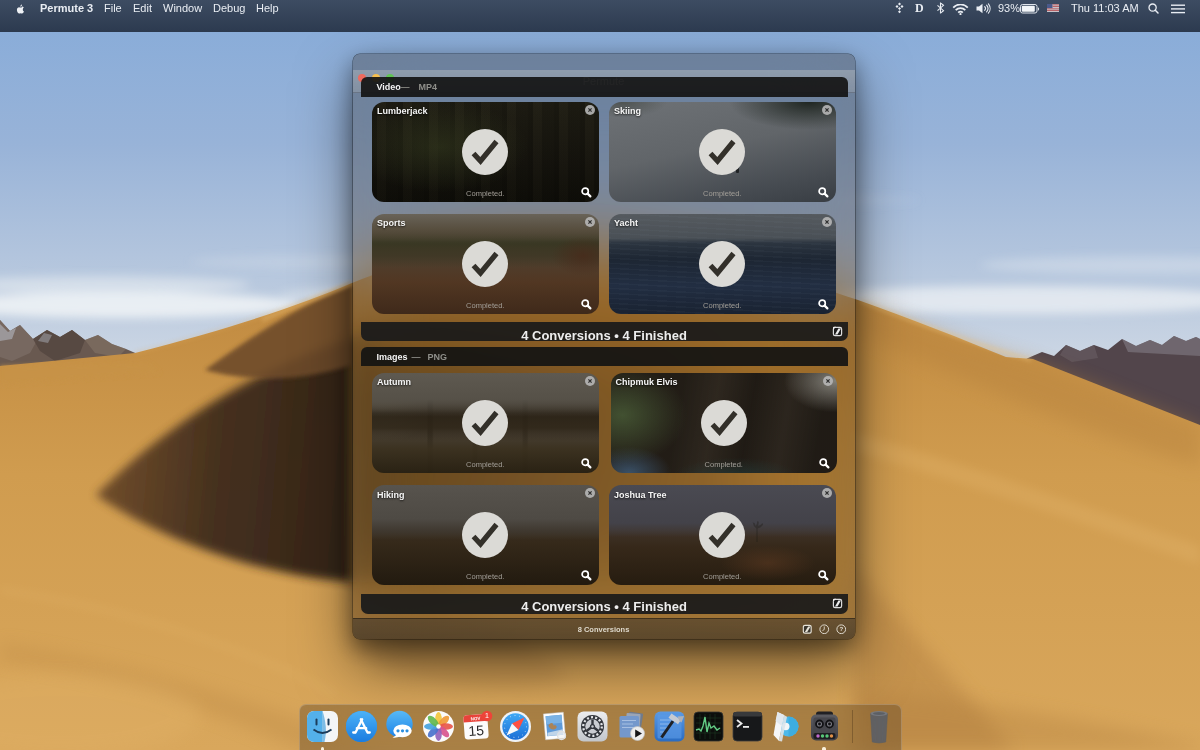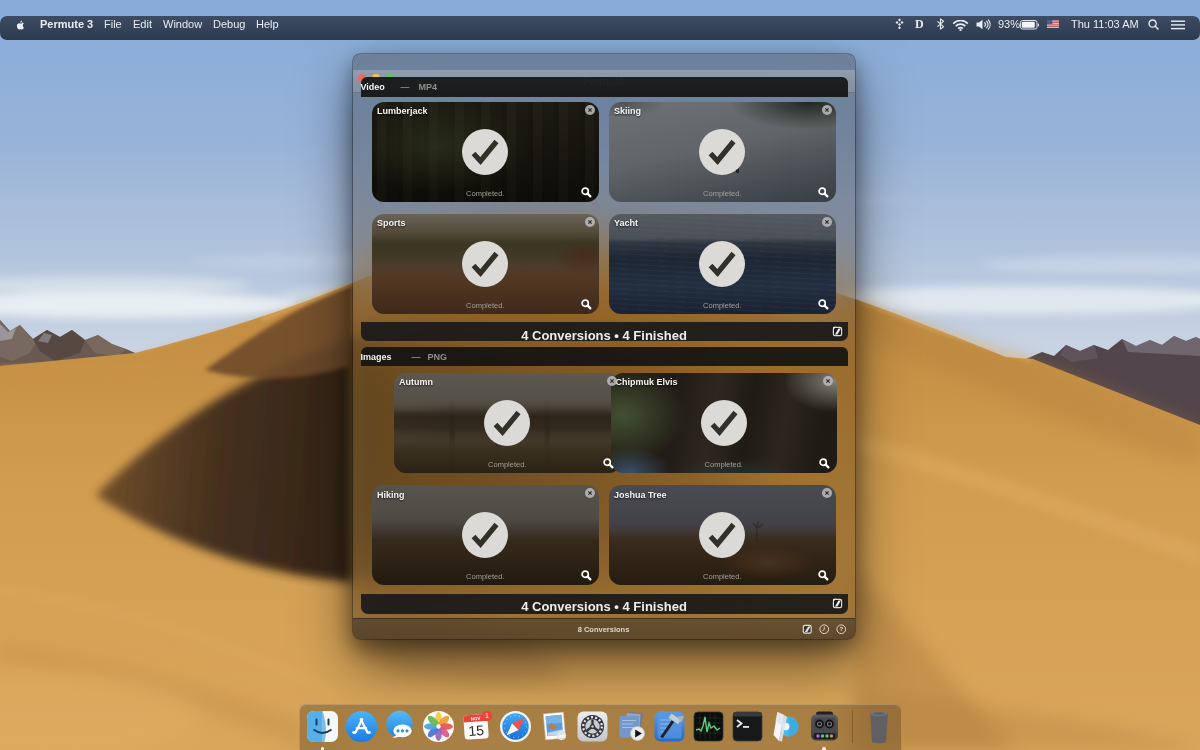--- a/index.html
+++ b/index.html
@@ -1,34 +1,34 @@
 <!DOCTYPE html>
 <html><head>
 <meta charset="utf-8">
 <style>
   html,body{margin:0;padding:0;width:1200px;height:750px;overflow:hidden;background:#c49a55;font-family:"Liberation Sans",sans-serif;}
   #stage{position:absolute;inset:0;width:1200px;height:750px;overflow:hidden;}
   .abs{position:absolute;}
   
-  #menubar{position:absolute;left:0;top:16px;width:1200px;height:24px;background:linear-gradient(180deg,#3d4c62,#2c3a4f);z-index:40;color:#e9edf3;font-size:11px;border-radius:7px;}
+  #menubar{position:absolute;left:0;top:0;width:1200px;height:32px;background:linear-gradient(180deg,#3d4c62,#2c3a4f);z-index:40;color:#e9edf3;font-size:11px;}
   #menubar .mtxt{position:absolute;top:2px;line-height:12px;}
   
   #win{position:absolute;left:352.5px;top:53.5px;width:502px;height:585px;border-radius:7px;z-index:20;
        background:rgba(55,44,32,0.35);
        backdrop-filter:blur(36px) saturate(1.3);
        -webkit-backdrop-filter:blur(36px) saturate(1.3);
        box-shadow:0 26px 55px rgba(0,0,0,0.5),0 8px 22px rgba(0,0,0,0.4),0 0 0 0.5px rgba(0,0,0,0.55);
        overflow:hidden;}
   #titlebar{position:absolute;left:0;top:16px;width:100%;height:22.5px;
        background:linear-gradient(180deg,rgba(222,219,211,0.30),rgba(196,193,186,0.22));
        border-bottom:1px solid rgba(35,45,60,0.35);}
   #titlebar .title{position:absolute;width:100%;top:5px;text-align:center;font-size:11px;color:#dde4ec;}
   .tl{position:absolute;top:4.5px;width:8px;height:8px;border-radius:50%;}
   .hdr{position:absolute;left:8px;width:487px;height:19.5px;background:rgba(19,19,20,0.92);border-radius:6px 6px 0 0;color:#f4f4f4;font-size:9px;font-weight:bold;}
-  .hdr .h1{position:absolute;left:0;top:5px;}
+  .hdr .h1{position:absolute;left:16px;top:5px;}
   .hdr .hd{position:absolute;top:5px;color:#85857f;font-weight:bold;}
   .hdr .h2{position:absolute;top:5px;color:#8f8f8a;font-weight:bold;text-align:center;}
   .ftr{position:absolute;left:8px;width:487px;height:19px;background:rgba(26,26,27,0.93);border-radius:0 0 7px 7px;color:#ededed;font-size:13px;font-weight:bold;}
   .ftr .ftxt{position:absolute;width:100%;top:5.5px;text-align:center;}
   .tile{position:absolute;width:226.5px;height:100px;border-radius:12px;overflow:hidden;background:#111;}
   .tname{position:absolute;left:5px;top:4.5px;font-size:9px;font-weight:bold;color:#f5f5f5;text-shadow:0 1px 2px rgba(0,0,0,0.7);z-index:5;}
   .comp{position:absolute;width:100%;bottom:4px;text-align:center;font-size:7.5px;color:#a39f98;z-index:5;}
   .xbtn{position:absolute;right:4px;top:3px;z-index:6;}
   .chk{position:absolute;left:90px;top:27px;z-index:4;}
   .mag{position:absolute;right:7px;bottom:4px;z-index:6;}
@@ -306,21 +306,21 @@
       </div>
 
   <div class="tile" style="left:19.5px;top:319px;background:
       linear-gradient(180deg, #5e5950 0%, #565148 26%, transparent 44%),
       linear-gradient(180deg, transparent 26%, rgba(40,32,20,0.88) 40%, rgba(45,36,22,0.82) 55%, transparent 68%),
       linear-gradient(180deg, transparent 58%, rgba(58,48,30,0.9) 76%, rgba(40,32,18,0.95) 100%),
       linear-gradient(90deg, transparent 24%, rgba(30,24,16,0.4) 24.8%, rgba(30,24,16,0.4) 26.4%, transparent 27.2%),
       linear-gradient(90deg, transparent 44%, rgba(28,22,15,0.35) 44.8%, rgba(28,22,15,0.35) 46%, transparent 46.8%),
       linear-gradient(90deg, transparent 66%, rgba(30,24,16,0.35) 66.8%, rgba(30,24,16,0.35) 68.2%, transparent 69%),
       radial-gradient(ellipse 32% 45% at 4% 38%, rgba(124,114,94,0.5), transparent 70%),
-      #494136; margin-left: 22px;">
+      #494136;">
     <div class="tname">Autumn</div>
     <svg class="xbtn" width="10" height="10">
           <circle cx="5" cy="5" r="5" fill="#b6b6b6" opacity="0.9"></circle>
           <path d="M3.4,3.4 L6.6,6.6 M6.6,3.4 L3.4,6.6" stroke="#2e2e2e" stroke-width="1.2"></path>
         </svg>
     <svg class="chk" width="46" height="46">
           <circle cx="23" cy="23" r="23" fill="#dbdad6"></circle>
           <path d="M11.5,24.5 L18.5,32 L34.5,12.5" stroke="#33302a" stroke-width="5.2" fill="none"></path>
         </svg>
     <div class="comp">Completed.</div>

